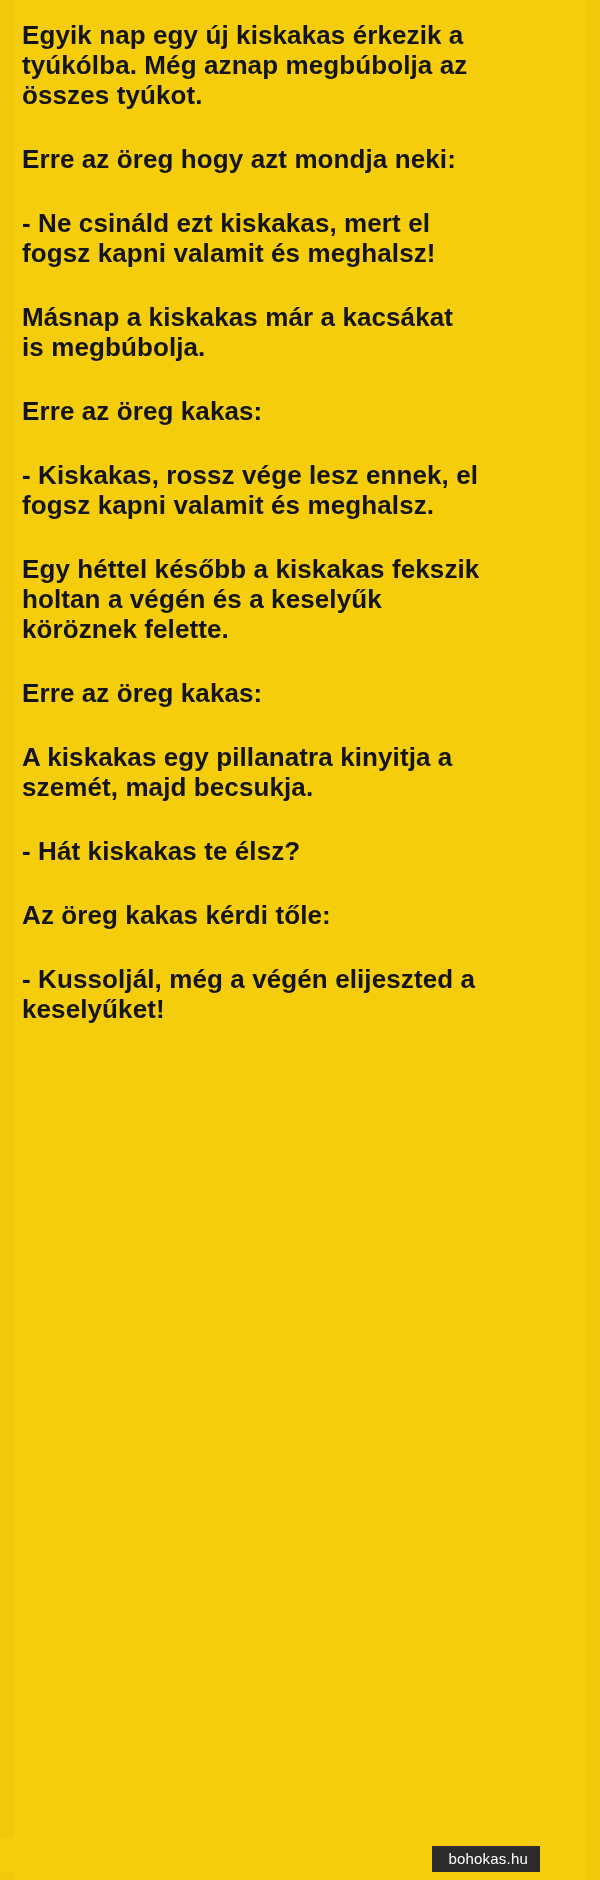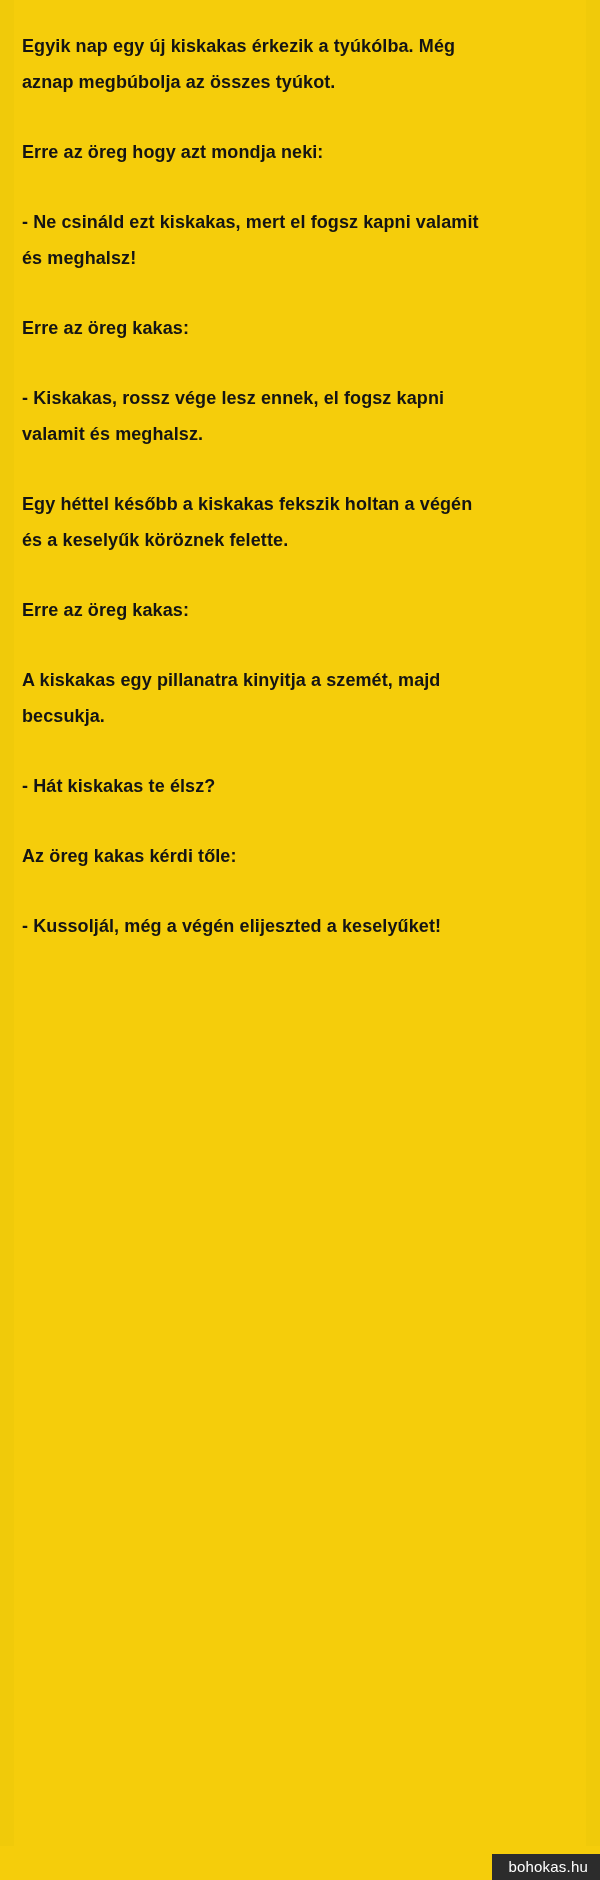--- a/index.html
+++ b/index.html
@@ -33,40 +33,40 @@
     position: absolute;
     right: 0;
     top: 0;
     width: 14px;
     height: 1880px;
     background: #f0ca0a;
   }
   .joke {
     position: absolute;
     left: 22px;
-    top: 28px;
+    top: 20px;
     width: 460px;
     color: #141414;
-    font-size: 18px;
+    font-size: 26px;
     font-weight: bold;
-    line-height: 36px;
+    line-height: 30px;
     letter-spacing: 0.1px;
   }
   .joke p {
     margin: 0 0 34px 0;
     white-space: pre-line;
   }
   .joke p:last-child {
     margin-bottom: 13px;
   }
   .footer-bar {
     position: absolute;
     left: 0;
-    bottom: 0;
-    width: 600px;
+    bottom: 8px;
+    width: 540px;
     height: 34px;
     background: #f5cd0b;
   }
   .footer-tag {
     position: absolute;
     right: 0;
     bottom: 0;
     height: 26px;
     padding: 0 12px 0 16px;
     background: #2c2c2c;
@@ -81,20 +81,21 @@
 <body>
 
 <div class="page">
   <div class="edge-left"></div>
   <div class="edge-right"></div>
 
   <div class="joke">
     <p>Egyik nap egy új kiskakas érkezik a tyúkólba. Még aznap megbúbolja az összes tyúkot.</p>
     <p>Erre az öreg hogy azt mondja neki:</p>
     <p>- Ne csináld ezt kiskakas, mert el fogsz kapni valamit és meghalsz!</p>
+    <p>Másnap a kiskakas már a kacsákat is megbúbolja.</p>
     <p>Erre az öreg kakas:</p>
     <p>- Kiskakas, rossz vége lesz ennek, el fogsz kapni valamit és meghalsz.</p>
     <p>Egy héttel később a kiskakas fekszik holtan a végén és a keselyűk köröznek felette.</p>
     <p>Erre az öreg kakas:</p>
     <p>A kiskakas egy pillanatra kinyitja a szemét, majd becsukja.</p>
     <p>- Hát kiskakas te élsz?</p>
     <p>Az öreg kakas kérdi tőle:</p>
     <p>- Kussoljál, még a végén elijeszted a keselyűket!</p>
   </div>
 

